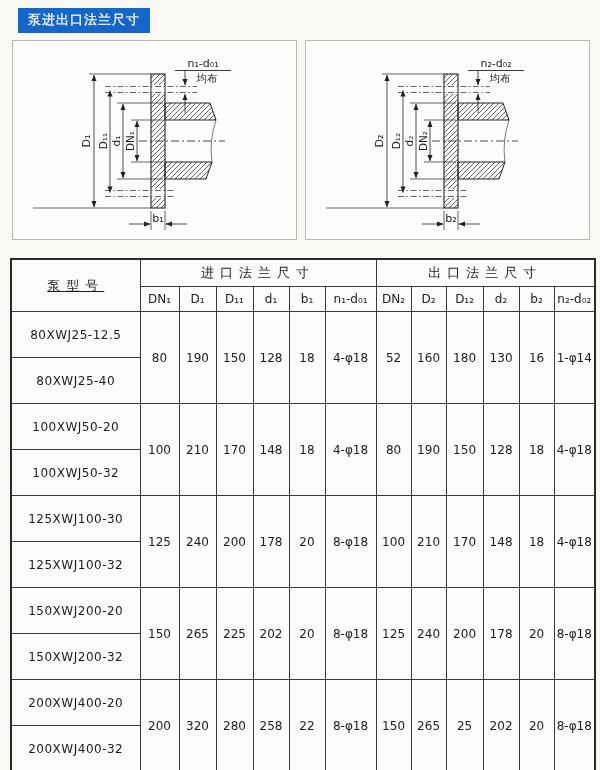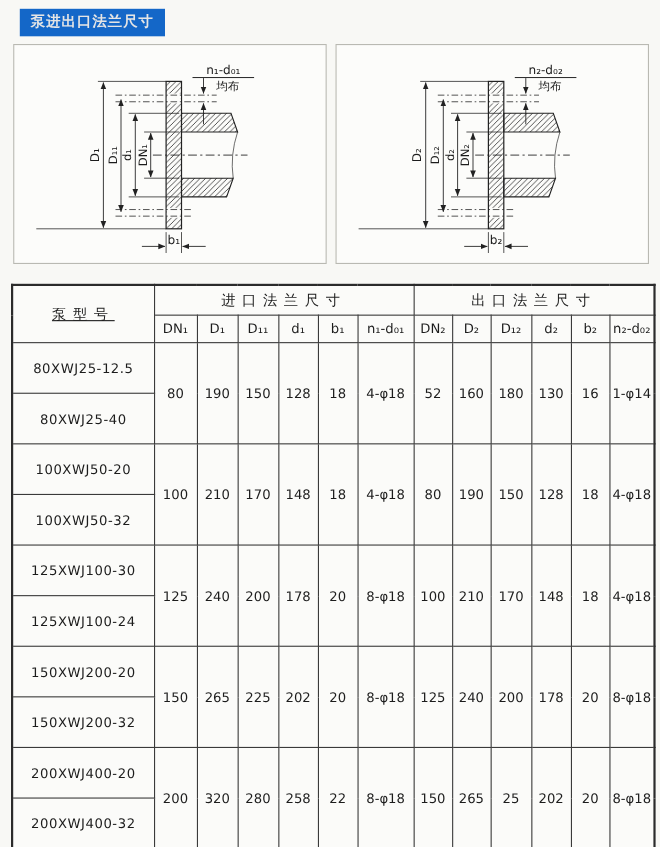--- a/index.html
+++ b/index.html
@@ -247,21 +247,21 @@
         <td rowspan="2">20</td>
         <td rowspan="2">8-φ18</td>
         <td rowspan="2">100</td>
         <td rowspan="2">210</td>
         <td rowspan="2">170</td>
         <td rowspan="2">148</td>
         <td rowspan="2">18</td>
         <td rowspan="2">4-φ18</td>
       </tr>
       <tr>
-        <td class="model">125XWJ100-24</td>
+        <td class="model">125XWJ100-32</td>
       </tr>
       <tr>
         <td class="model">150XWJ200-20</td>
         <td rowspan="2">150</td>
         <td rowspan="2">265</td>
         <td rowspan="2">225</td>
         <td rowspan="2">202</td>
         <td rowspan="2">20</td>
         <td rowspan="2">8-φ18</td>
         <td rowspan="2">125</td>

